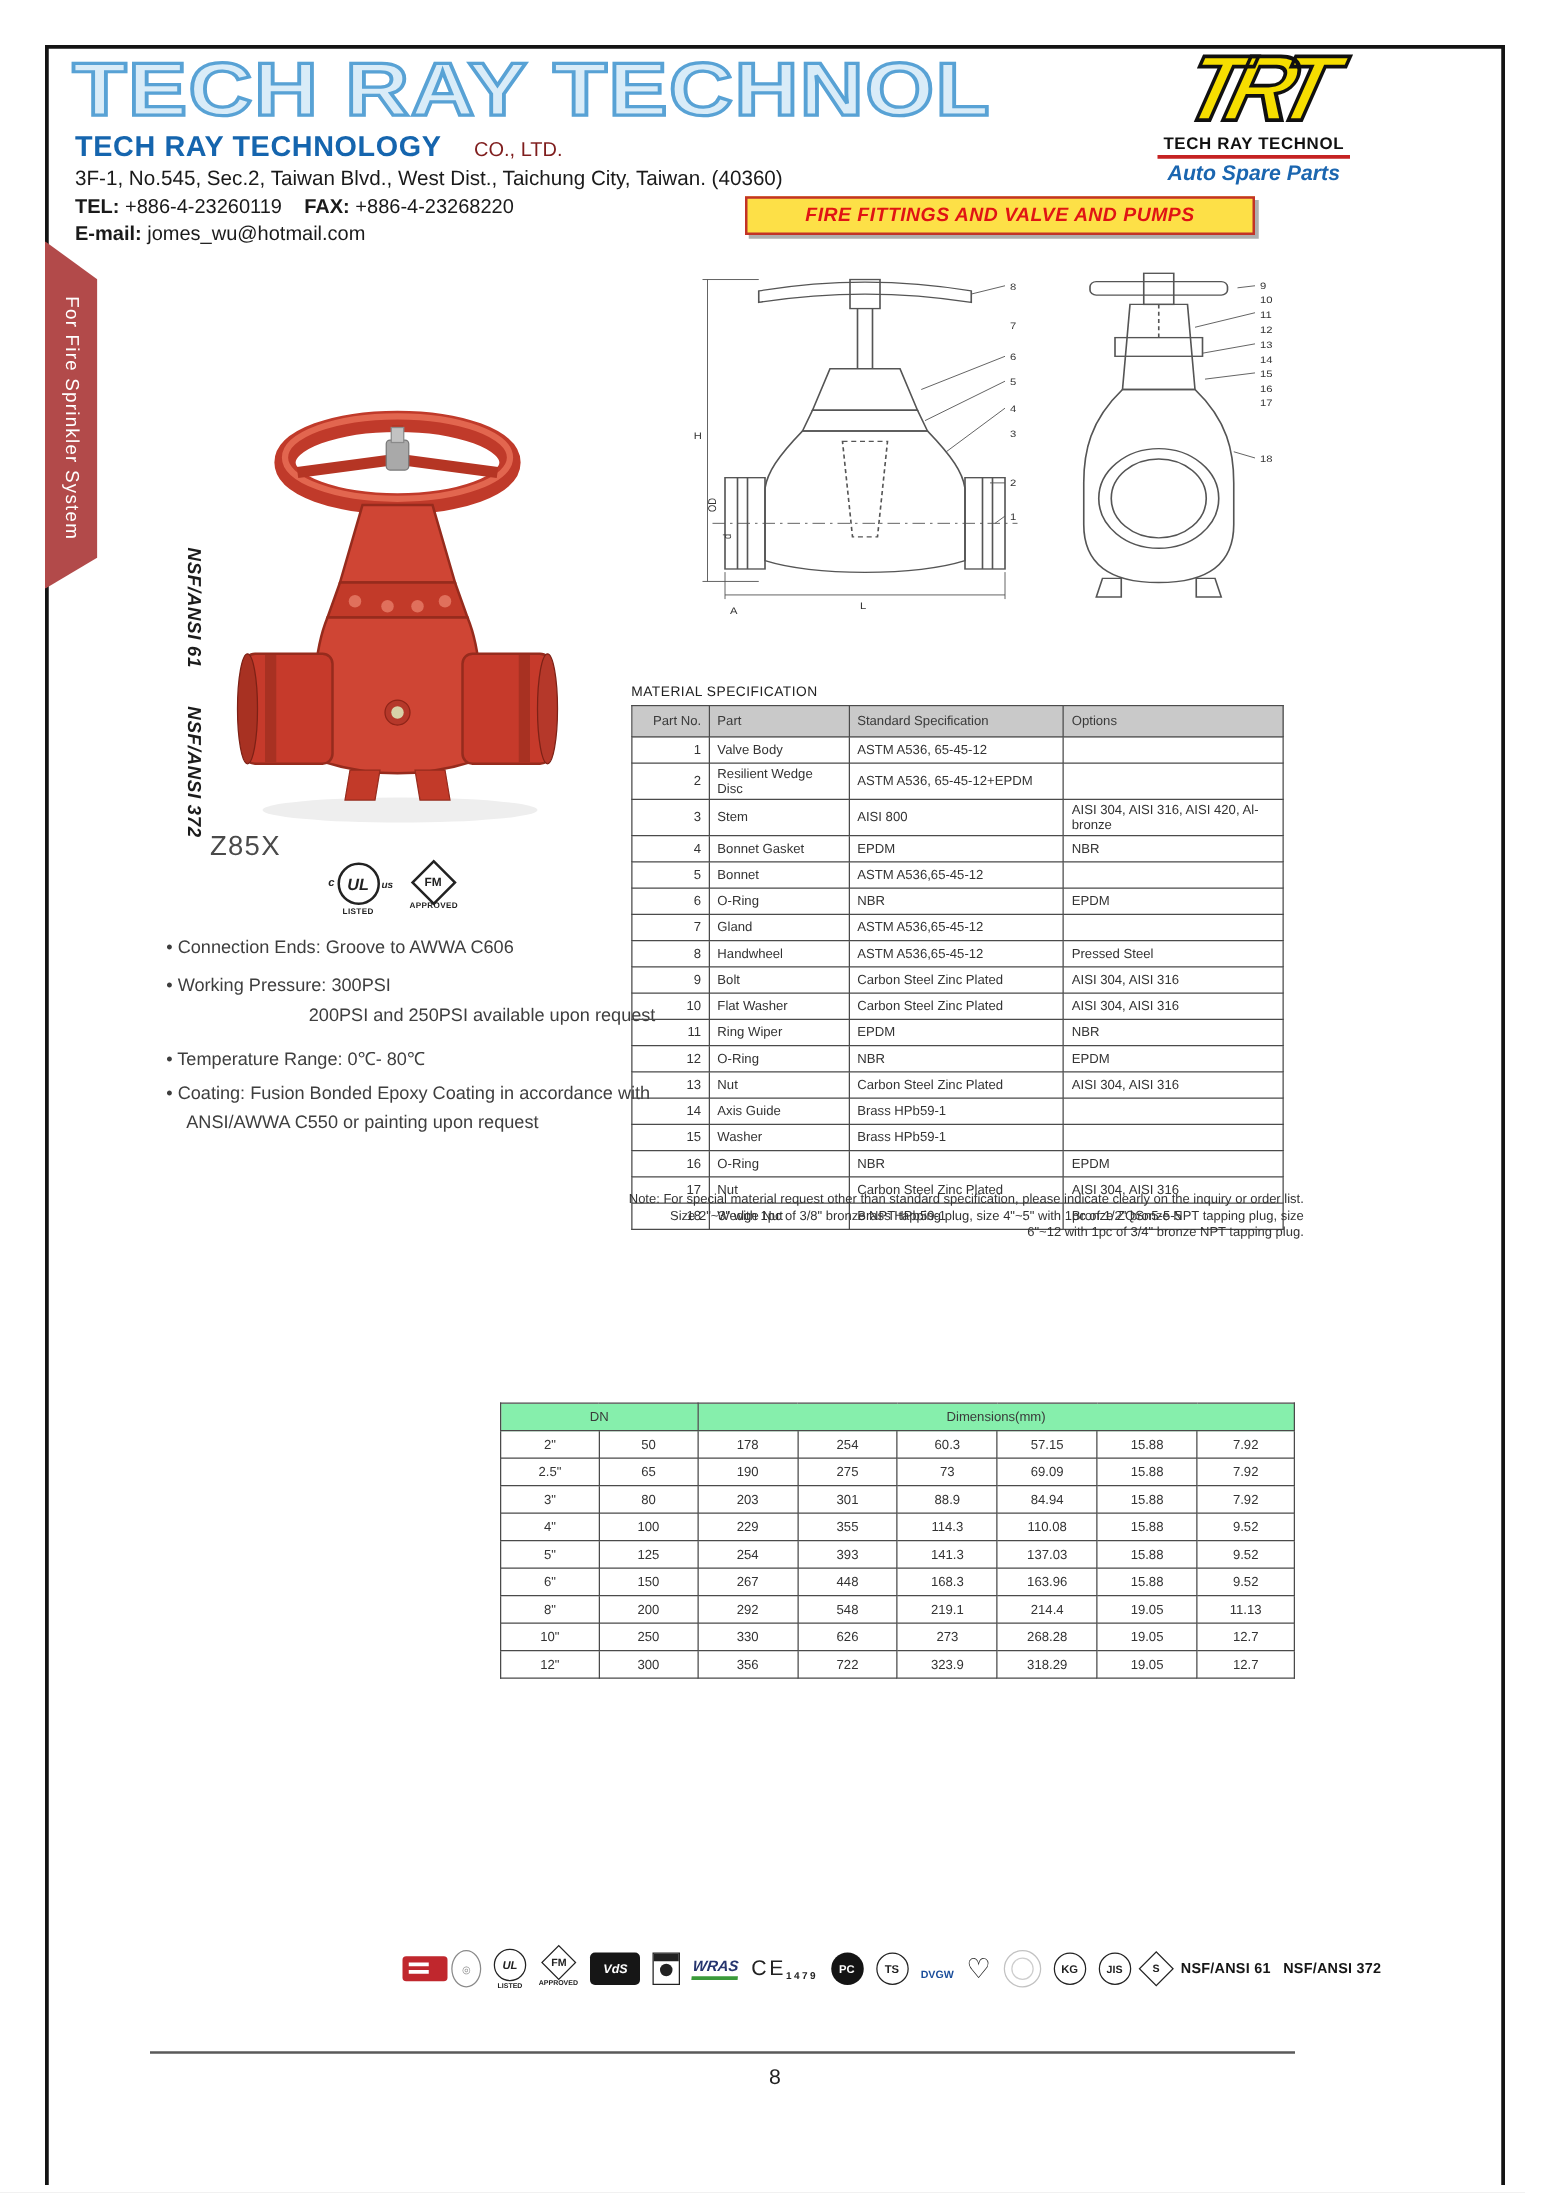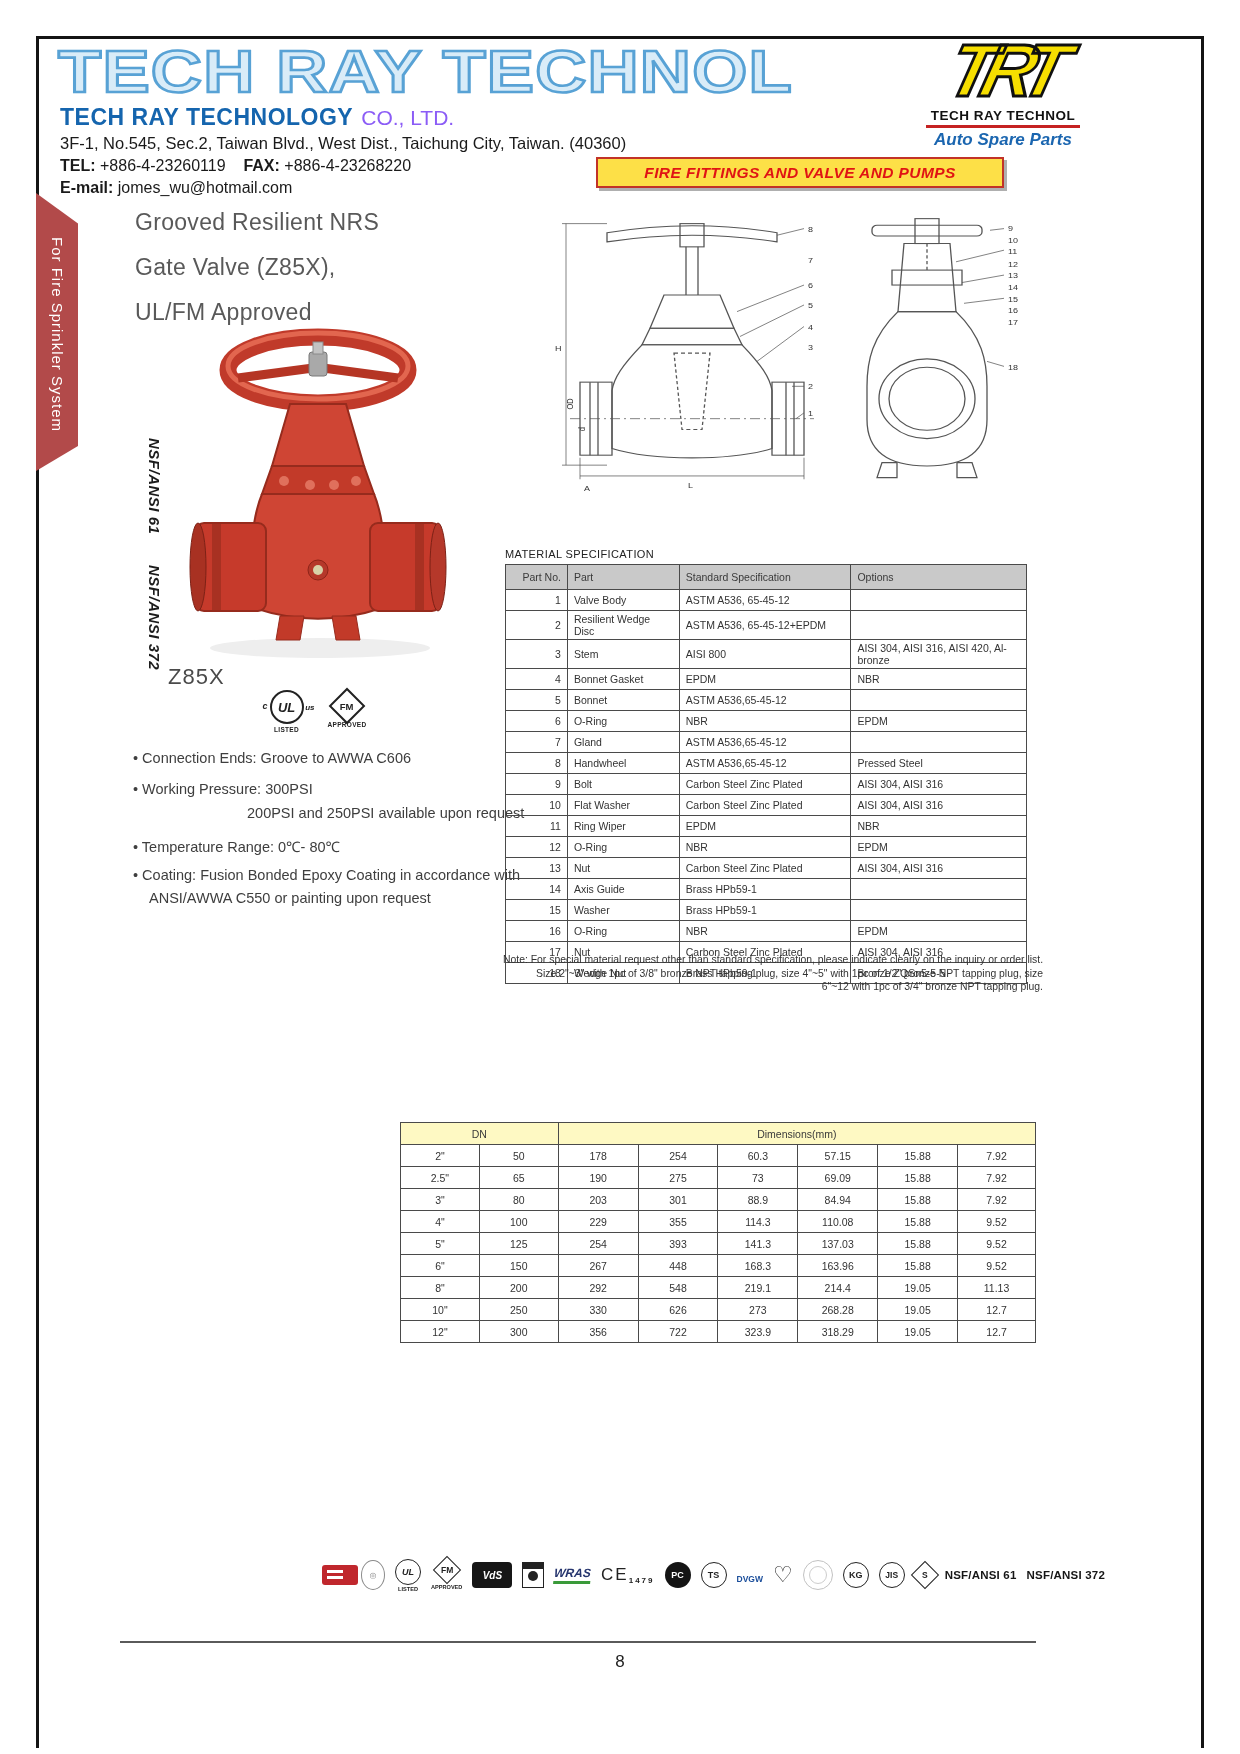--- a/index.html
+++ b/index.html
@@ -7,21 +7,21 @@
         font-family:"Liberation Sans",sans-serif;overflow:hidden;color:#222;}
   .frame{position:absolute;left:36px;top:36px;width:1168px;height:1712px;box-sizing:border-box;
          border-left:3px solid #141414;border-top:3px solid #141414;border-right:3px solid #141414;}
 
   
   .logo-outline{position:absolute;left:58px;top:42px;font-size:60px;font-weight:700;line-height:1;
       letter-spacing:1px;color:#d9ecf8;-webkit-text-stroke:2.6px #58a2d5;white-space:nowrap;
       transform:scaleX(1.18);transform-origin:left top;}
   .company-line{position:absolute;left:60px;top:104px;white-space:nowrap;}
   .company-bold{font-size:23px;font-weight:700;color:#1565ae;letter-spacing:.5px;}
-  .company-suffix{font-size:21px;color:#8b5cf6;margin-left:8px;}
+  .company-suffix{font-size:16px;color:#7f1d1d;margin-left:26px;}
   .addr{position:absolute;left:60px;top:134px;font-size:16.5px;color:#1a1a1a;}
   .telfax{position:absolute;left:60px;top:157px;font-size:16px;color:#1a1a1a;}
   .telfax b{font-weight:700;}
   .email{position:absolute;left:60px;top:179px;font-size:16px;color:#1a1a1a;}
 
   .trt{position:absolute;left:868px;top:36px;width:270px;text-align:center;}
   .trt-mono{font-size:74px;font-weight:700;font-style:italic;line-height:.95;color:#f6de00;
       -webkit-text-stroke:3px #101010;letter-spacing:-12px;transform:skewX(-14deg);display:inline-block;}
   .trt-name{display:inline-block;font-size:13.5px;font-weight:700;color:#111;letter-spacing:.5px;
       border-bottom:3px solid #c52222;padding:0 5px 2px;margin-top:-4px;}
@@ -65,21 +65,21 @@
   table{border-collapse:collapse;}
   .mat-table{position:absolute;left:505px;top:564px;width:522px;font-size:10.5px;color:#333;}
   .mat-table th,.mat-table td{border:1px solid #4a4a4a;padding:2px 6px;height:16px;font-weight:400;text-align:left;}
   .mat-table thead th{background:#c9c9c9;height:20px;color:#3a3a3a;}
   .mat-table td:first-child,.mat-table th:first-child{text-align:right;}
   .note{position:absolute;left:503px;top:953px;font-size:10.4px;color:#333;line-height:13.5px;width:540px;text-align:right;}
   .note .ind{margin-left:30px;}
 
   .dim-table{position:absolute;left:400px;top:1122px;width:636px;font-size:10.5px;color:#333;}
   .dim-table th,.dim-table td{border:1px solid #4a4a4a;padding:2px 4px;height:17px;font-weight:400;text-align:center;}
-  .dim-table thead th{background:#fef9c3;color:#3a3a3a;margin-left:44px;}
+  .dim-table thead th{background:#86efac;color:#3a3a3a;margin-left:44px;}
 
   
   .certs{position:absolute;left:322px;top:1550px;width:752px;height:50px;display:flex;align-items:center;gap:10px;}
   .cert{display:flex;flex-direction:column;align-items:center;justify-content:center;text-align:center;flex:0 0 auto;}
   .flag{width:36px;height:20px;background:#c0272d;border-radius:3px;position:relative;}
   .flag i{position:absolute;left:5px;width:16px;height:3px;background:#fff;}
   .seal{width:22px;height:28px;border:1.6px solid #8a8a8a;border-radius:50%;margin-left:3px;
         display:flex;align-items:center;justify-content:center;font-size:8px;color:#8a8a8a;}
   .c-round{border:1.6px solid #222;border-radius:50%;width:26px;height:26px;display:flex;align-items:center;
         justify-content:center;font-size:9px;font-weight:700;color:#222;box-sizing:border-box;}
@@ -136,25 +136,20 @@
   </div>
 
   <div class="banner">
     <span>FIRE FITTINGS AND VALVE AND PUMPS</span>
   </div>
 
   <div class="ribbon">
     <span>For Fire Sprinkler System</span>
   </div>
 
-  <div class="title">
-    <div>Grooved Resilient NRS</div>
-    <div>Gate Valve (Z85X),</div>
-    <div>UL/FM Approved</div>
-  </div>
 
   <div class="nsf-vert">
     <span>NSF/ANSI 61</span>
     <span>NSF/ANSI 372</span>
   </div>
 
   <svg class="valve" width="300" height="345" viewBox="0 0 300 345">
     <ellipse cx="152" cy="330" rx="110" ry="10" fill="#eeeeee"></ellipse>
 
     <ellipse cx="150" cy="52" rx="90" ry="33" fill="none" stroke="#c03a2a" stroke-width="17"></ellipse>

